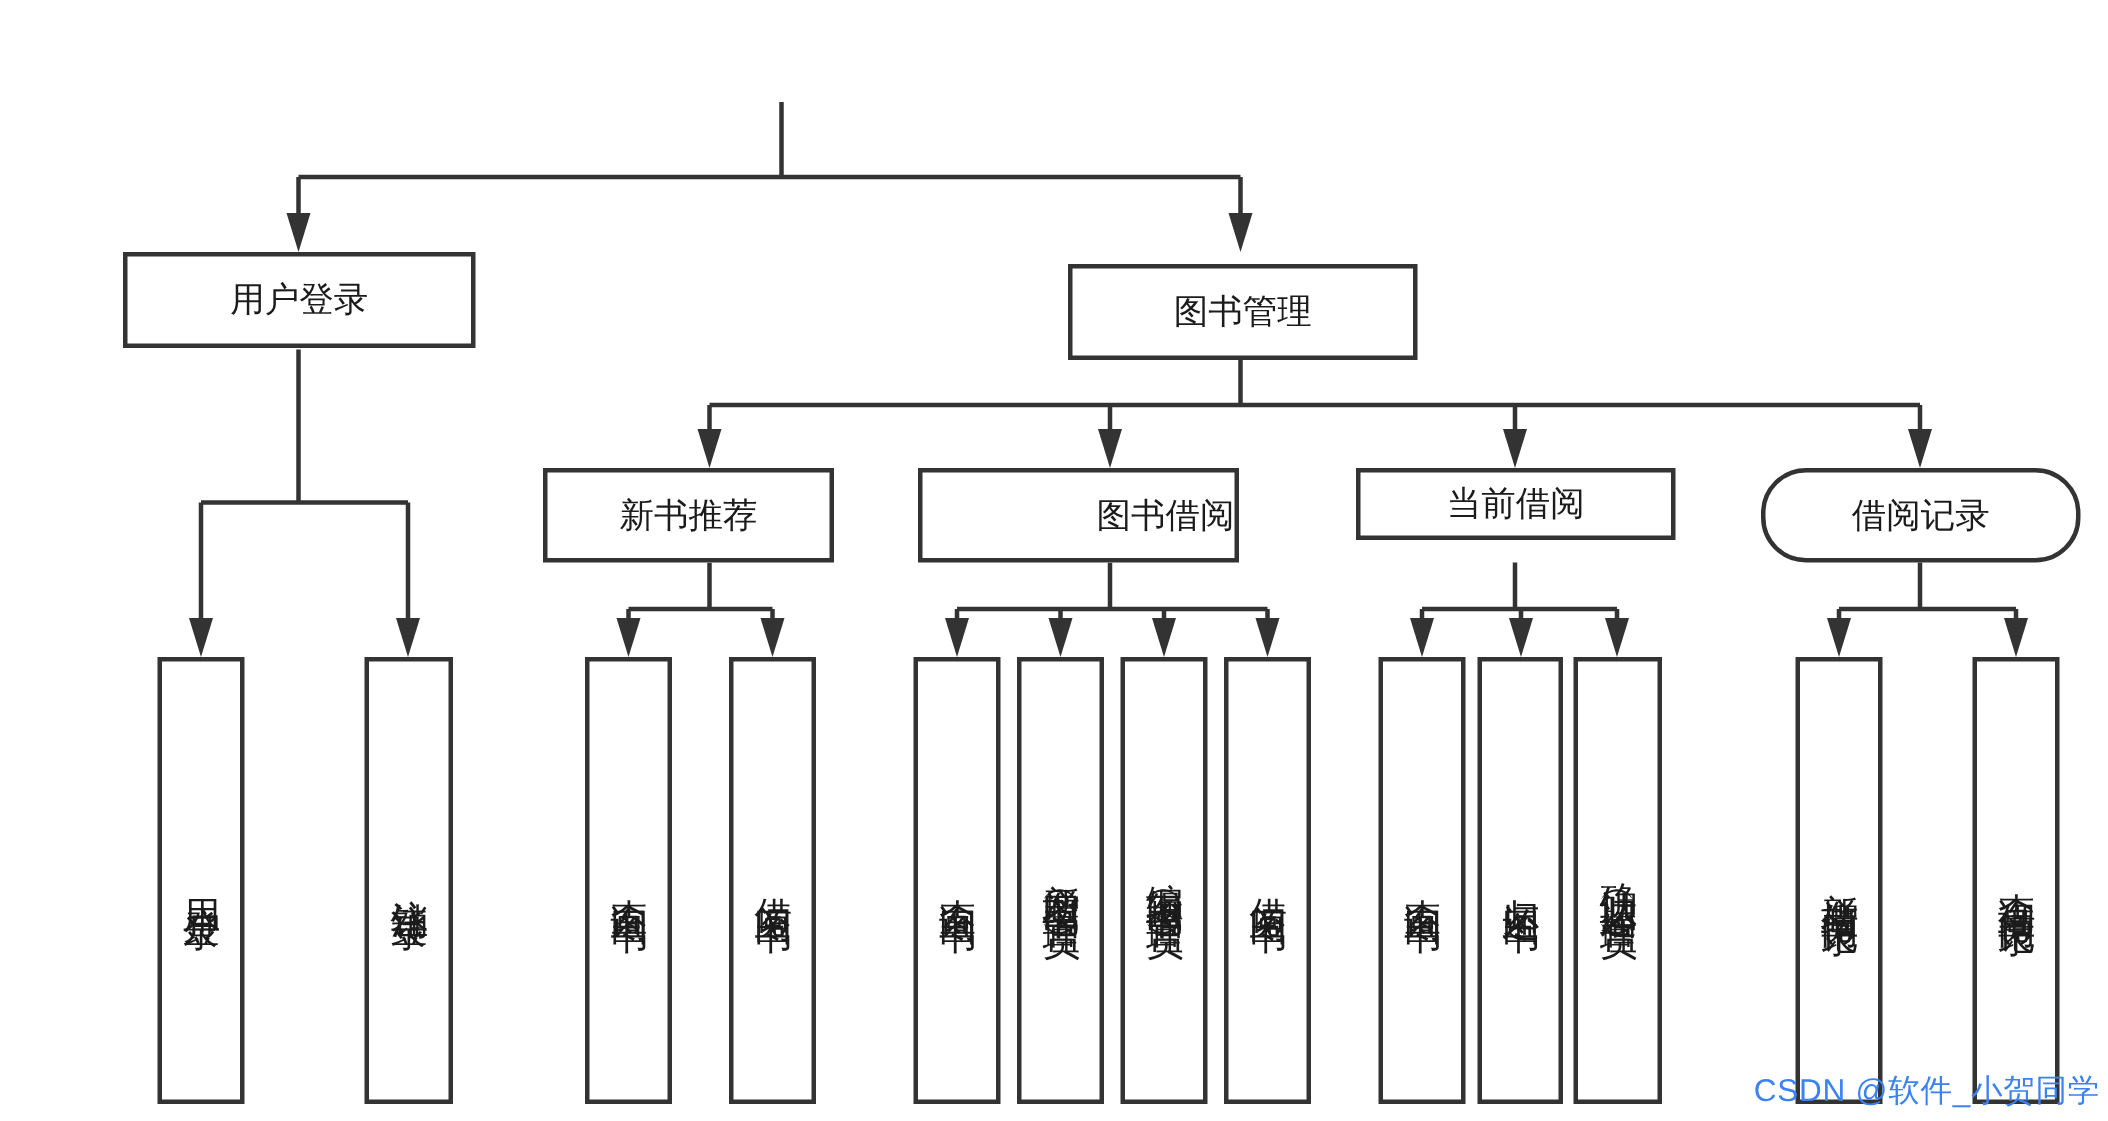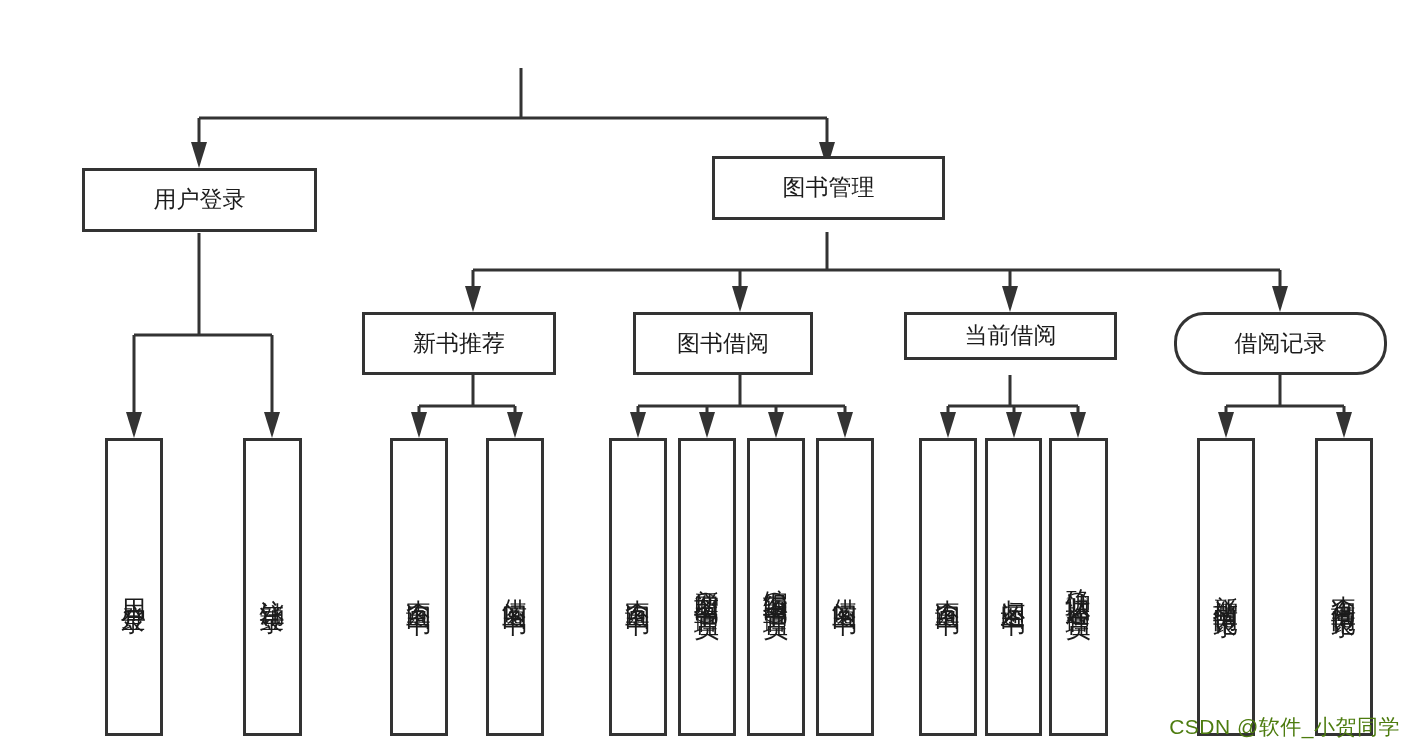--- a/index.html
+++ b/index.html
@@ -30,21 +30,21 @@
     font-size:25px;
     white-space:normal;
   }
   #watermark{
     position:absolute;
     left:1150px;top:713px;
     width:250px;
     text-align:right;
     font-size:21px;
     letter-spacing:0.5px;
-    color:#4d7c0f;
+    color:#3b82f6;
     z-index:3;
     white-space:nowrap;
   }
 </style>
 </head>
 <body>
 
 <div id="stage">
 
   <svg id="connectors" width="1405" height="747" viewBox="0 0 1405 747">
@@ -77,28 +77,28 @@
       <polygon points="1070,412 1086,412 1078,438"></polygon>
       <polygon points="1218,412 1234,412 1226,438"></polygon>
       <polygon points="1336,412 1352,412 1344,438"></polygon>
     </g>
   </svg>
 
 
   <div class="box" style="left:82px;top:168px;width:235px;height:64px;">
     <span>用户登录</span>
   </div>
-  <div class="box" style="left:712px;top:156px;width:233px;height:64px;">
+  <div class="box" style="left:712px;top:176px;width:233px;height:64px;">
     <span>图书管理</span>
   </div>
 
   <div class="box" style="left:362px;top:312px;width:194px;height:63px;">
     <span>新书推荐</span>
   </div>
-  <div class="box" style="left:633px;top:312px;width:180px;height:63px;">
+  <div class="box" style="left:612px;top:312px;width:214px;height:63px;justify-content:flex-end;">
     <span>图书借阅</span>
   </div>
   <div class="box" style="left:904px;top:312px;width:213px;height:48px;">
     <span>当前借阅</span>
   </div>
   <div class="box" style="left:1174px;top:312px;width:213px;height:63px;border-radius:30px;">
     <span>借阅记录</span>
   </div>
 
   <div class="box vbox" style="left:105px;top:438px;width:58px;height:298px;">

